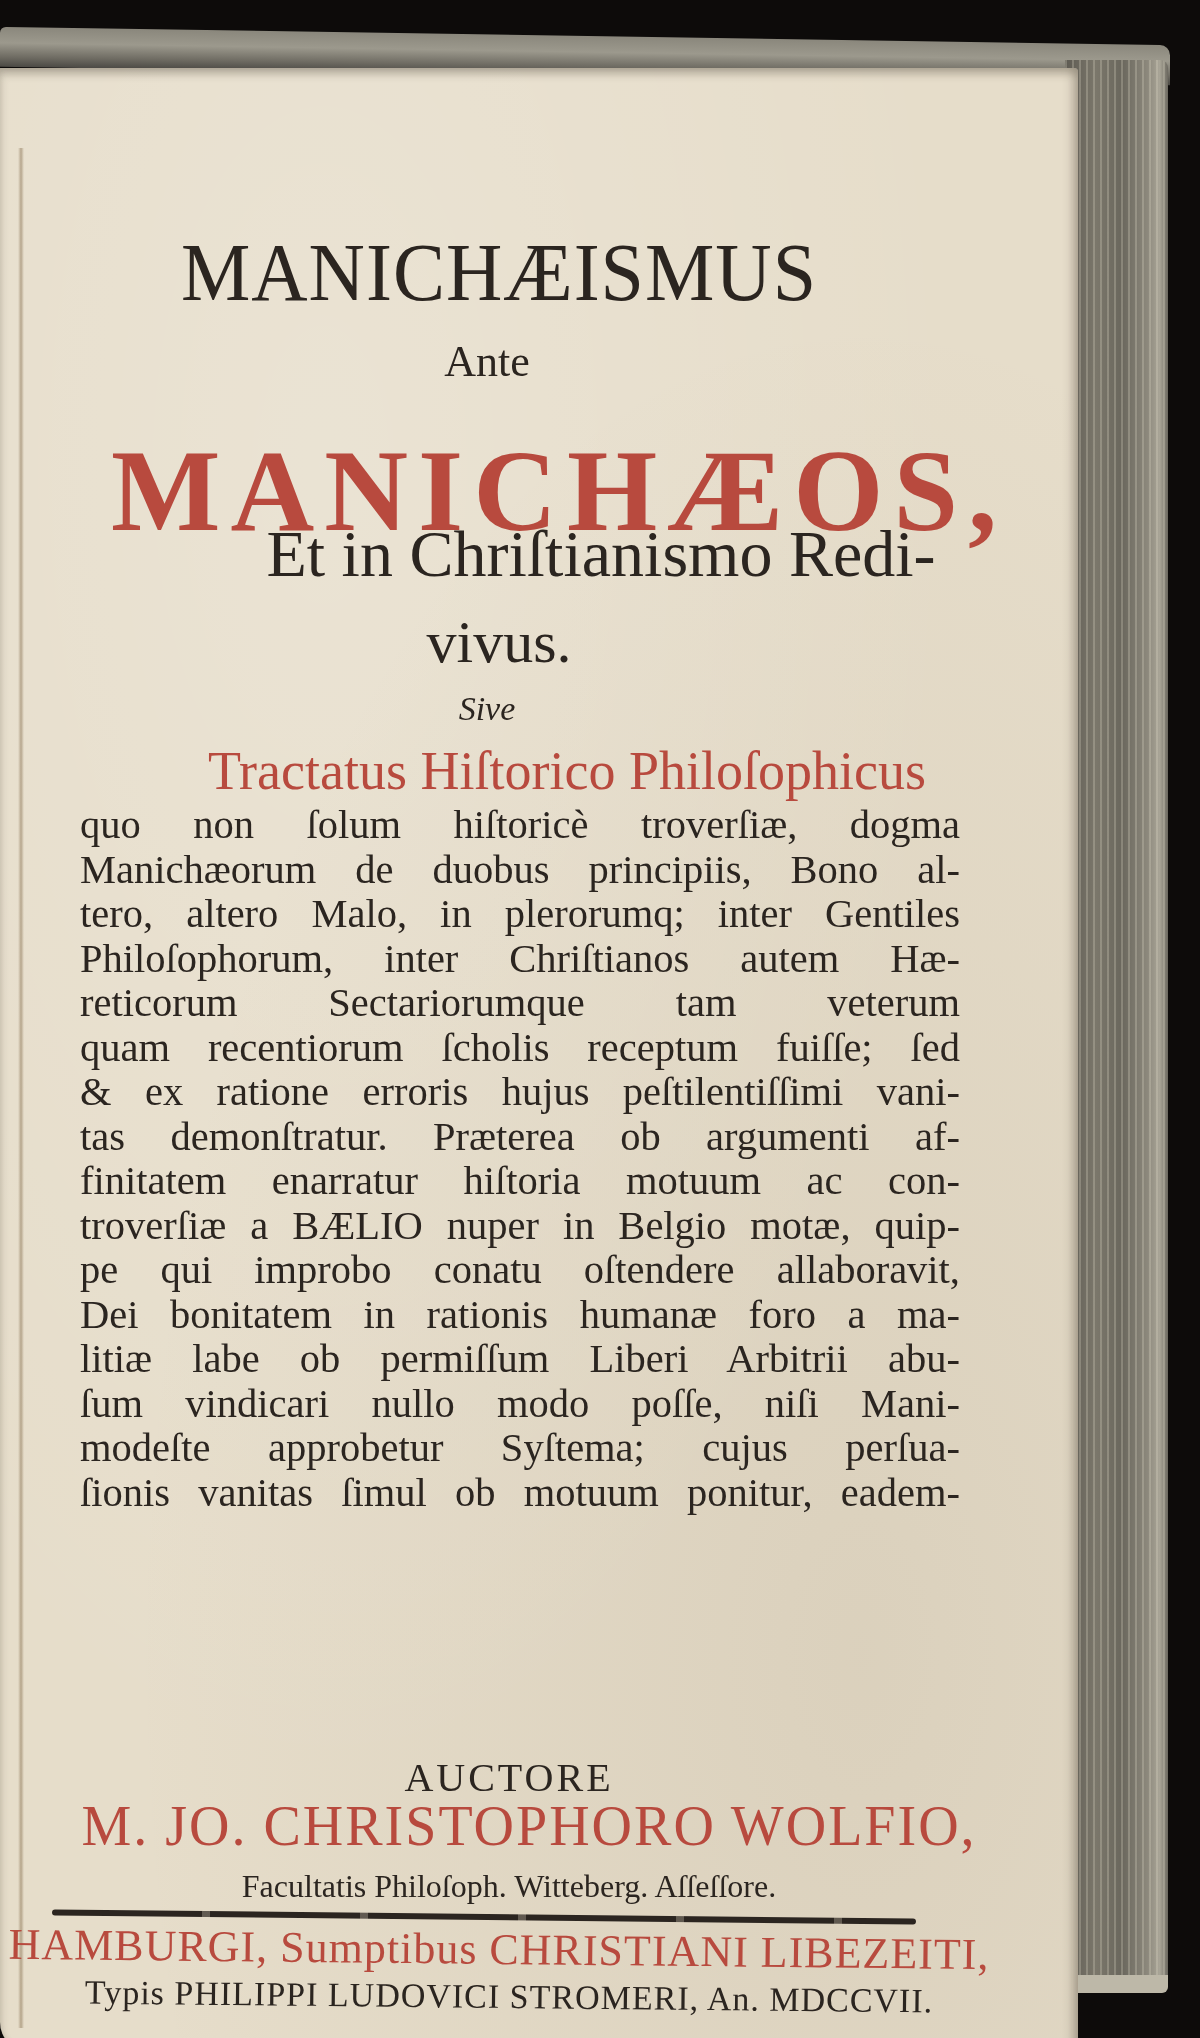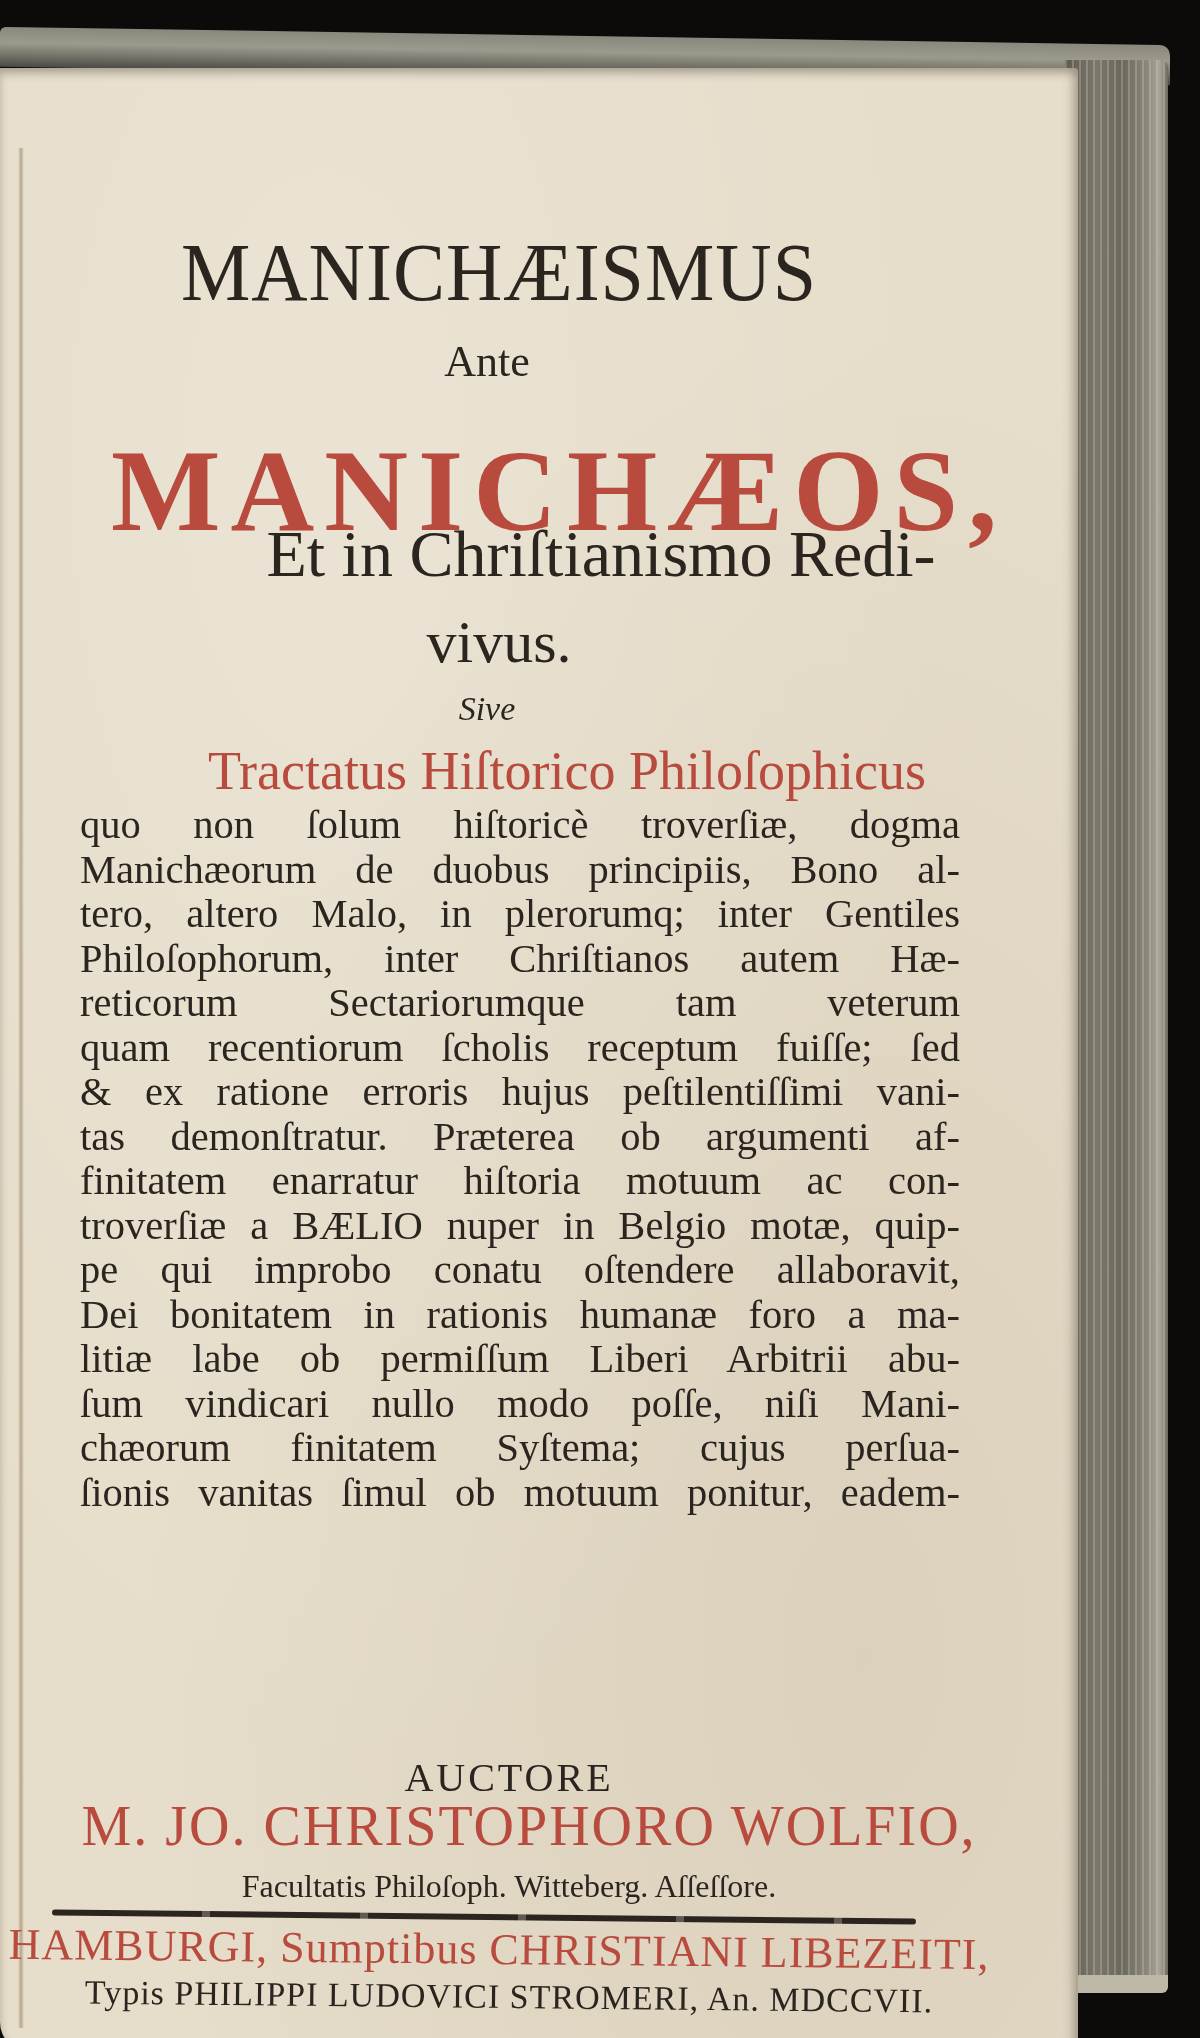--- a/index.html
+++ b/index.html
@@ -95,21 +95,21 @@
     <div>reticorum Sectariorumque tam veterum</div>
     <div>quam recentiorum ſcholis receptum fuiſſe; ſed</div>
     <div>&amp; ex ratione erroris hujus peſtilentiſſimi vani-</div>
     <div>tas demonſtratur. Præterea ob argumenti af-</div>
     <div>finitatem enarratur hiſtoria motuum ac con-</div>
     <div>troverſiæ a BÆLIO nuper in Belgio motæ, quip-</div>
     <div>pe qui improbo conatu oſtendere allaboravit,</div>
     <div>Dei bonitatem in rationis humanæ foro a ma-</div>
     <div>litiæ labe ob permiſſum Liberi Arbitrii abu-</div>
     <div>ſum vindicari nullo modo poſſe, niſi Mani-</div>
-    <div>chæorum finitatem Syſtema; cujus perſua-</div>
+    <div>modeſte approbetur Syſtema; cujus perſua-</div>
     <div>ſionis vanitas ſimul ob motuum ponitur, eadem-</div>
   </div>
 
 
   <div class="line auctore content">AUCTORE</div>
   <div class="line author content red">M. JO. CHRISTOPHORO WOLFIO,</div>
   <div class="line faculty content">Facultatis Philoſoph. Witteberg. Aſſeſſore.</div>
   <div class="rule"></div>
   <div class="line publisher content red">HAMBURGI, Sumptibus CHRISTIANI LIBEZEITI,</div>
   <div class="line printer content">Typis PHILIPPI LUDOVICI STROMERI, An. MDCCVII.</div>

